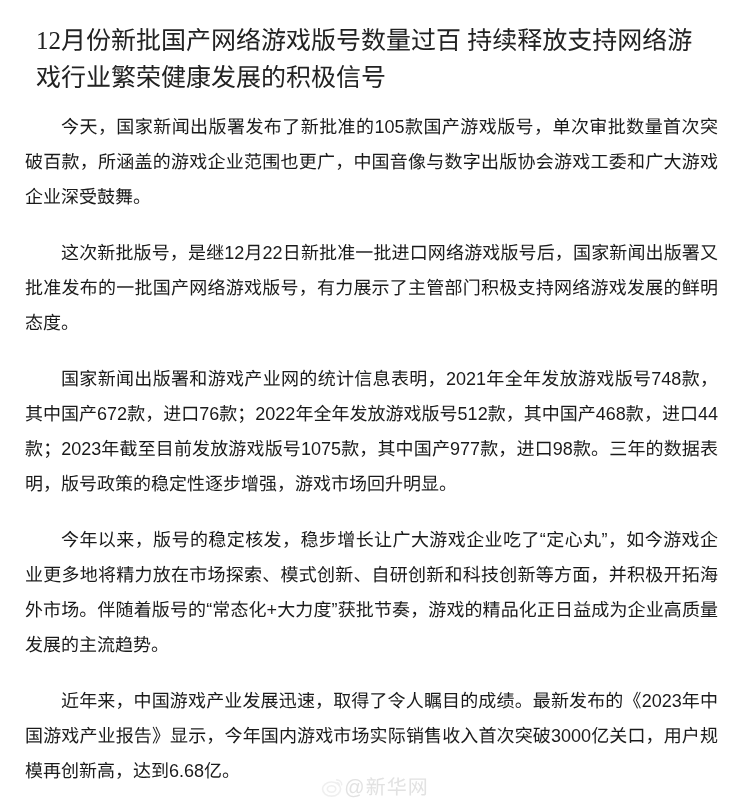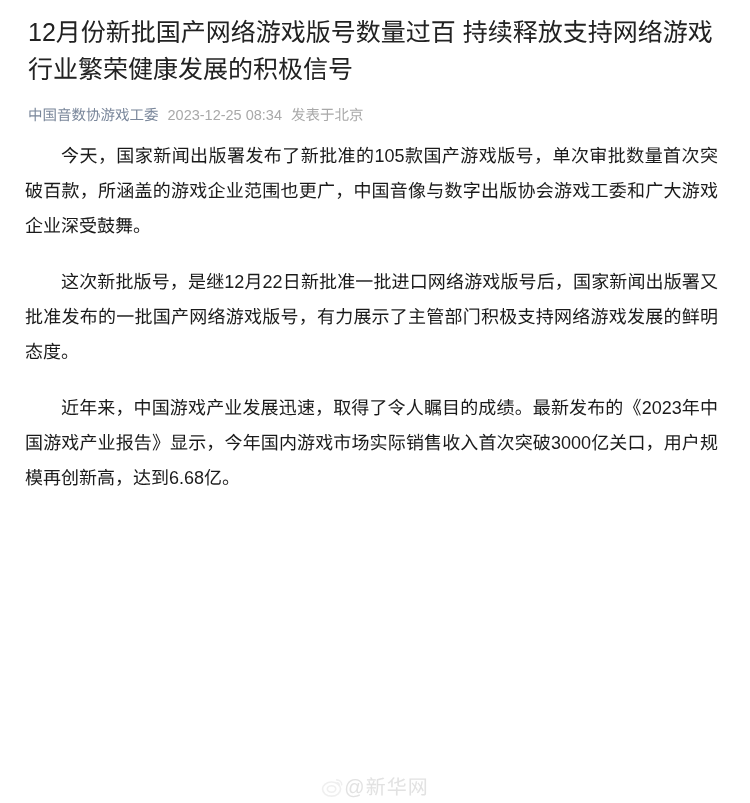--- a/index.html
+++ b/index.html
@@ -24,27 +24,27 @@
     box-sizing: border-box;
     padding: 0;
   }
 
   
   .article-header {
     padding: 14px 32px 0 28px;
   }
 
   .article-title {
-    margin: 0;
+    margin: 8px;
     font-size: 25px;
     line-height: 37px;
     font-weight: 400;
     color: #222222;
     letter-spacing: 0px;
-    font-family: Liberation Sans, sans-serif;
+    font-family: Liberation Serif, serif;
   }
 
   .byline {
     margin-top: 17px;
     font-size: 14.5px;
     line-height: 20px;
     white-space: nowrap;
   }
   .byline .source {
     color: #7a879b;
@@ -107,29 +107,28 @@
 </style>
 </head>
 <body>
 
 <div class="page">
 
   <div class="article-header">
 
     <h1 class="article-title">12月份新批国产网络游戏版号数量过百 持续释放支持网络游戏行业繁荣健康发展的积极信号</h1>
 
-    <div class="byline">
-      <span class="source">中国音数协游戏工委</span><span class="sep"></span><span class="timestamp">2023-12-25 08:34</span><span class="sep"></span><span class="location">发表于北京</span>
-    </div>
 
   </div>
 
   <div class="article-body">
     <p class="para">今天，国家新闻出版署发布了新批准的105款国产游戏版号，单次审批数量首次突破百款，所涵盖的游戏企业范围也更广，中国音像与数字出版协会游戏工委和广大游戏企业深受鼓舞。</p>
     <p class="para">这次新批版号，是继12月22日新批准一批进口网络游戏版号后，国家新闻出版署又批准发布的一批国产网络游戏版号，有力展示了主管部门积极支持网络游戏发展的鲜明态度。</p>
+    <p class="para">国家新闻出版署和游戏产业网的统计信息表明，2021年全年发放游戏版号748款，其中国产672款，进口76款；2022年全年发放游戏版号512款，其中国产468款，进口44款；2023年截至目前发放游戏版号1075款，其中国产977款，进口98款。三年的数据表明，版号政策的稳定性逐步增强，游戏市场回升明显。</p>
+    <p class="para">今年以来，版号的稳定核发，稳步增长让广大游戏企业吃了“定心丸”，如今游戏企业更多地将精力放在市场探索、模式创新、自研创新和科技创新等方面，并积极开拓海外市场。伴随着版号的“常态化+大力度”获批节奏，游戏的精品化正日益成为企业高质量发展的主流趋势。</p>
     <p class="para">近年来，中国游戏产业发展迅速，取得了令人瞩目的成绩。最新发布的《2023年中国游戏产业报告》显示，今年国内游戏市场实际销售收入首次突破3000亿关口，用户规模再创新高，达到6.68亿。</p>
 
   </div>
 
   <div class="watermark">
     <span class="wm-logo">
       <svg viewBox="0 0 24 24" width="23" height="23" aria-hidden="true">
         <ellipse cx="11" cy="13.6" rx="9.4" ry="7.4" fill="none" stroke="#d6d6d6" stroke-width="1.7"></ellipse>
         <ellipse cx="11" cy="13.6" rx="4.4" ry="3.4" fill="none" stroke="#d6d6d6" stroke-width="1.7"></ellipse>
         <path d="M16.4 4.1c2.9 0 5.2 2.3 5.2 5.1" fill="none" stroke="#d6d6d6" stroke-width="1.7" stroke-linecap="round"></path>

